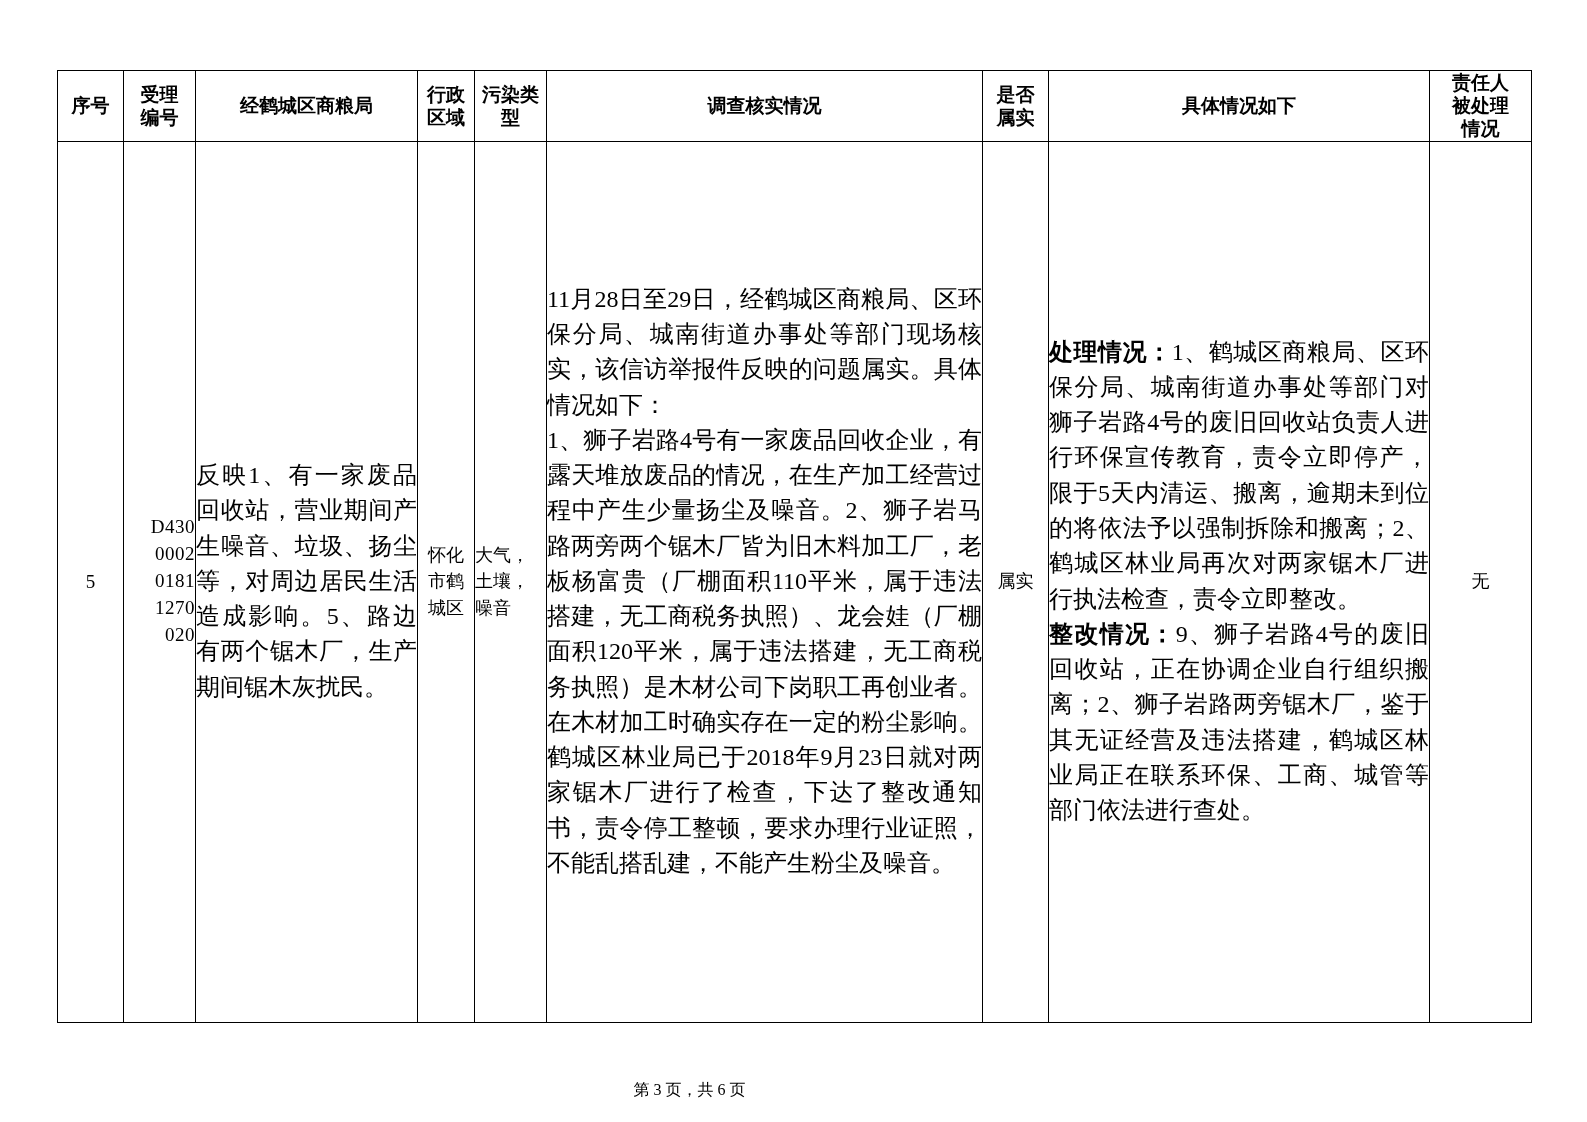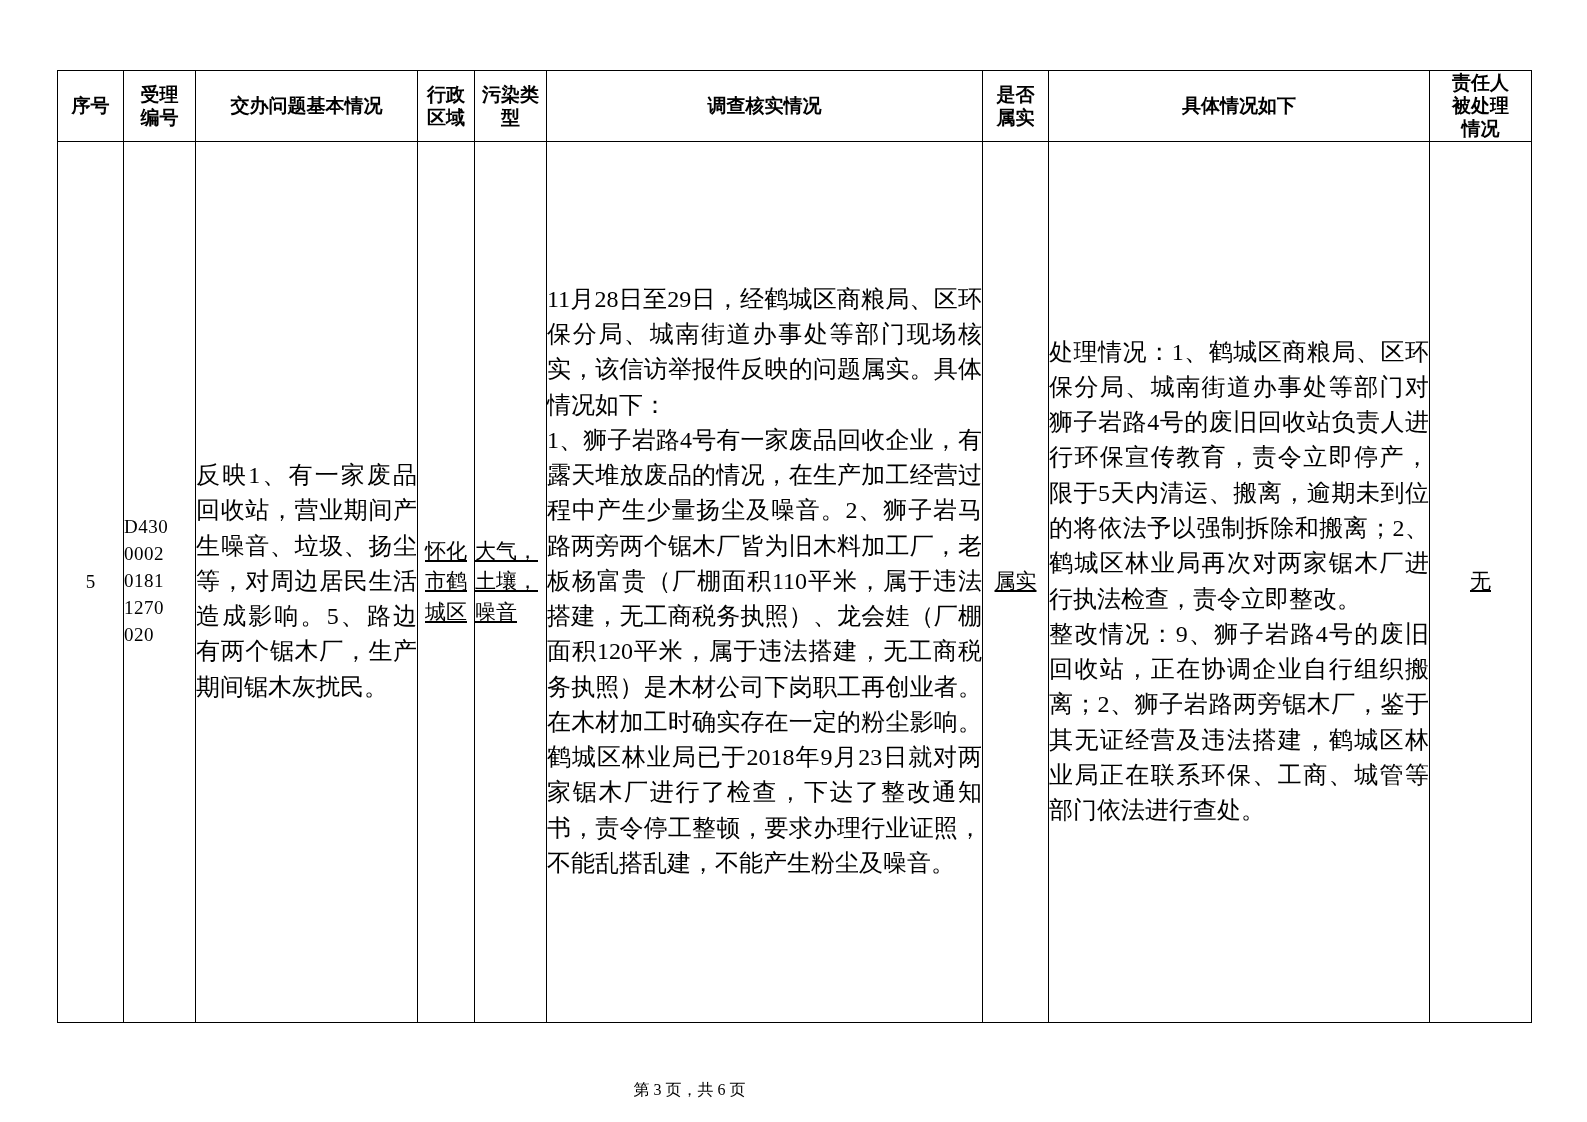--- a/index.html
+++ b/index.html
@@ -72,42 +72,41 @@
   }
   td.body-row {
     height: 880px;
   }
   .seq {
     font-size: 19px;
     text-align: center;
   }
   .code {
     font-size: 19px;
-    text-align: left;
+    text-align: right;
     line-height: 1.42;
     letter-spacing: 0.5px;
     font-family: Liberation Serif, serif;
   }
   .code span { display: block; }
   .narrowtext {
-    font-size: 21px;
+    font-size: 18px;
     line-height: 1.45;
-    text-decoration: underline;
   }
   .narrowtext span { display: block; }
   .para {
     font-size: 24px;
     line-height: 1.47;
     text-align: justify;
     text-justify: inter-ideograph;
   }
   .para p {
     margin: 0;
   }
-  .bold { font-weight: normal; margin-top: 8px; }
+  .bold { font-weight: bold; margin-top: 8px; }
   .footer {
     position: absolute;
     left: 0;
     top: 1080px;
     width: 1379px;
     text-align: center;
     font-size: 16px;
     color: #000000;
   }
   .vcenter-mid { vertical-align: middle; }
@@ -137,21 +136,21 @@
             </span>
         </th>
         <th class="hdr">
           <span class="vstack">
             <span>受理</span>
             <span>编号</span>
           </span>
         </th>
         <th class="hdr">
           <span class="vstack">
-              <span>交办问题基本情况</span>
+              <span>经鹤城区商粮局</span>
             </span>
         </th>
         <th class="hdr">
           <span class="vstack">
             <span>行政</span>
             <span>区域</span>
           </span>
         </th>
         <th class="hdr">
           <span class="vstack">

